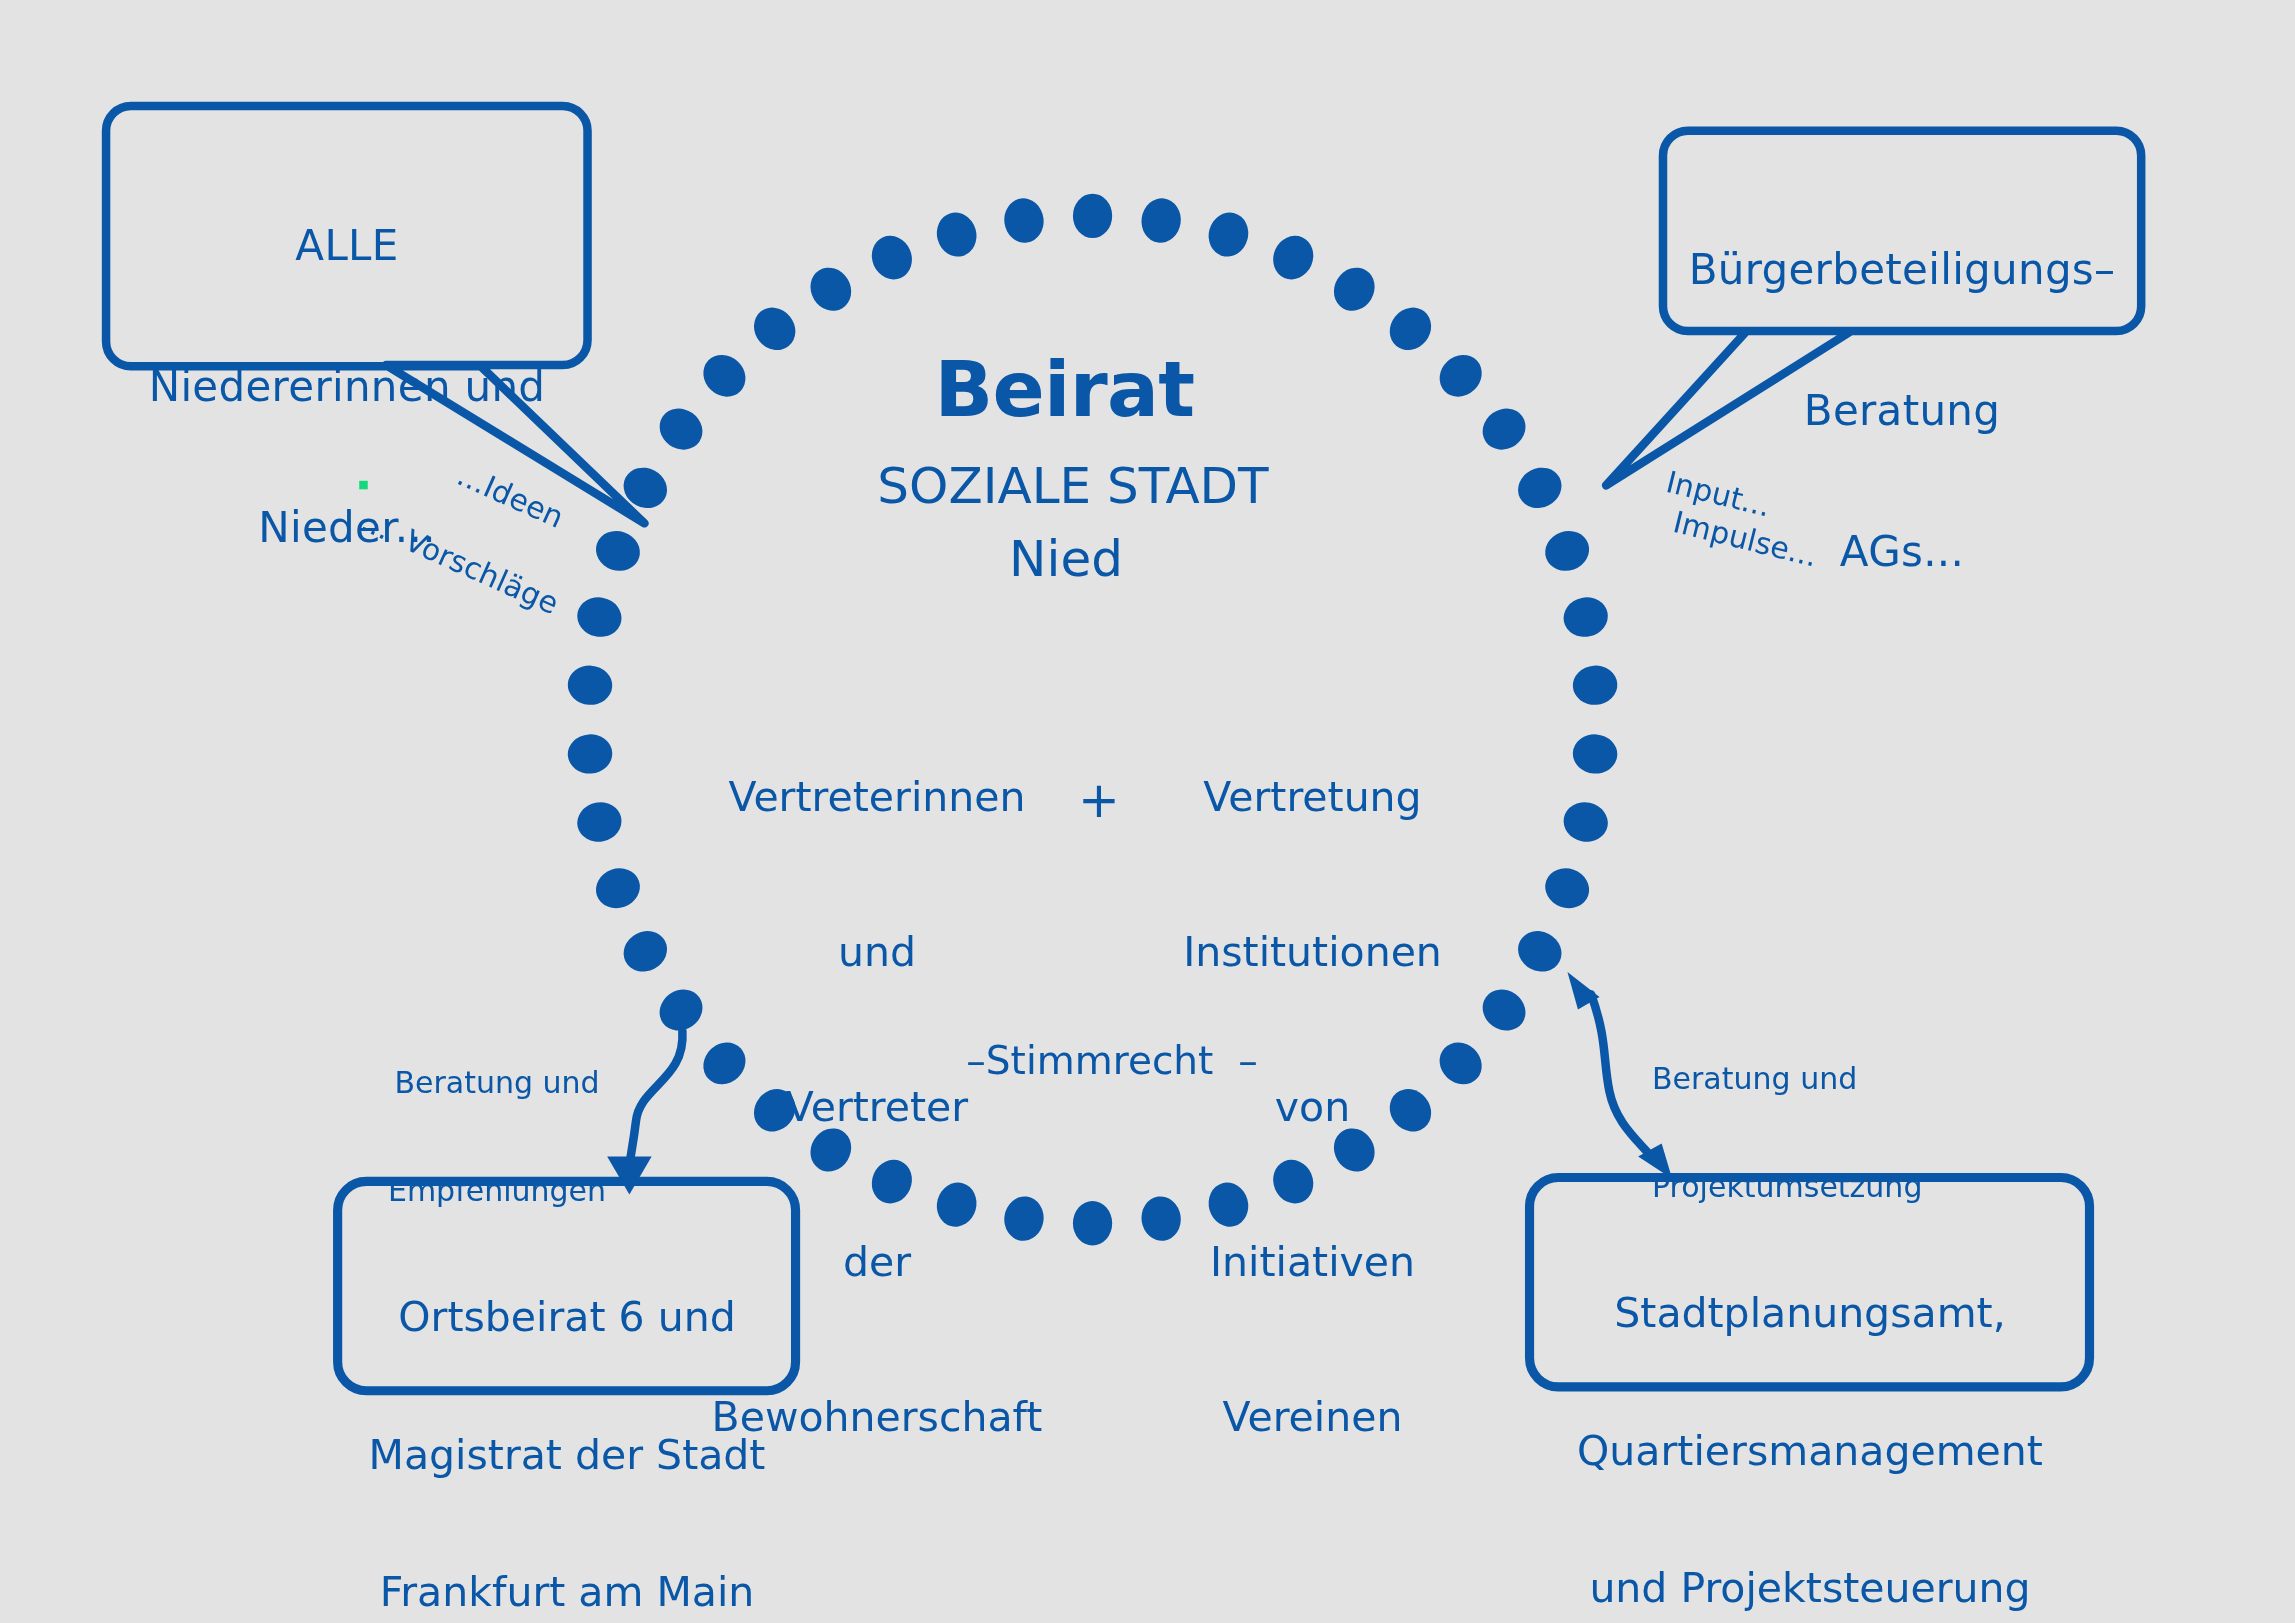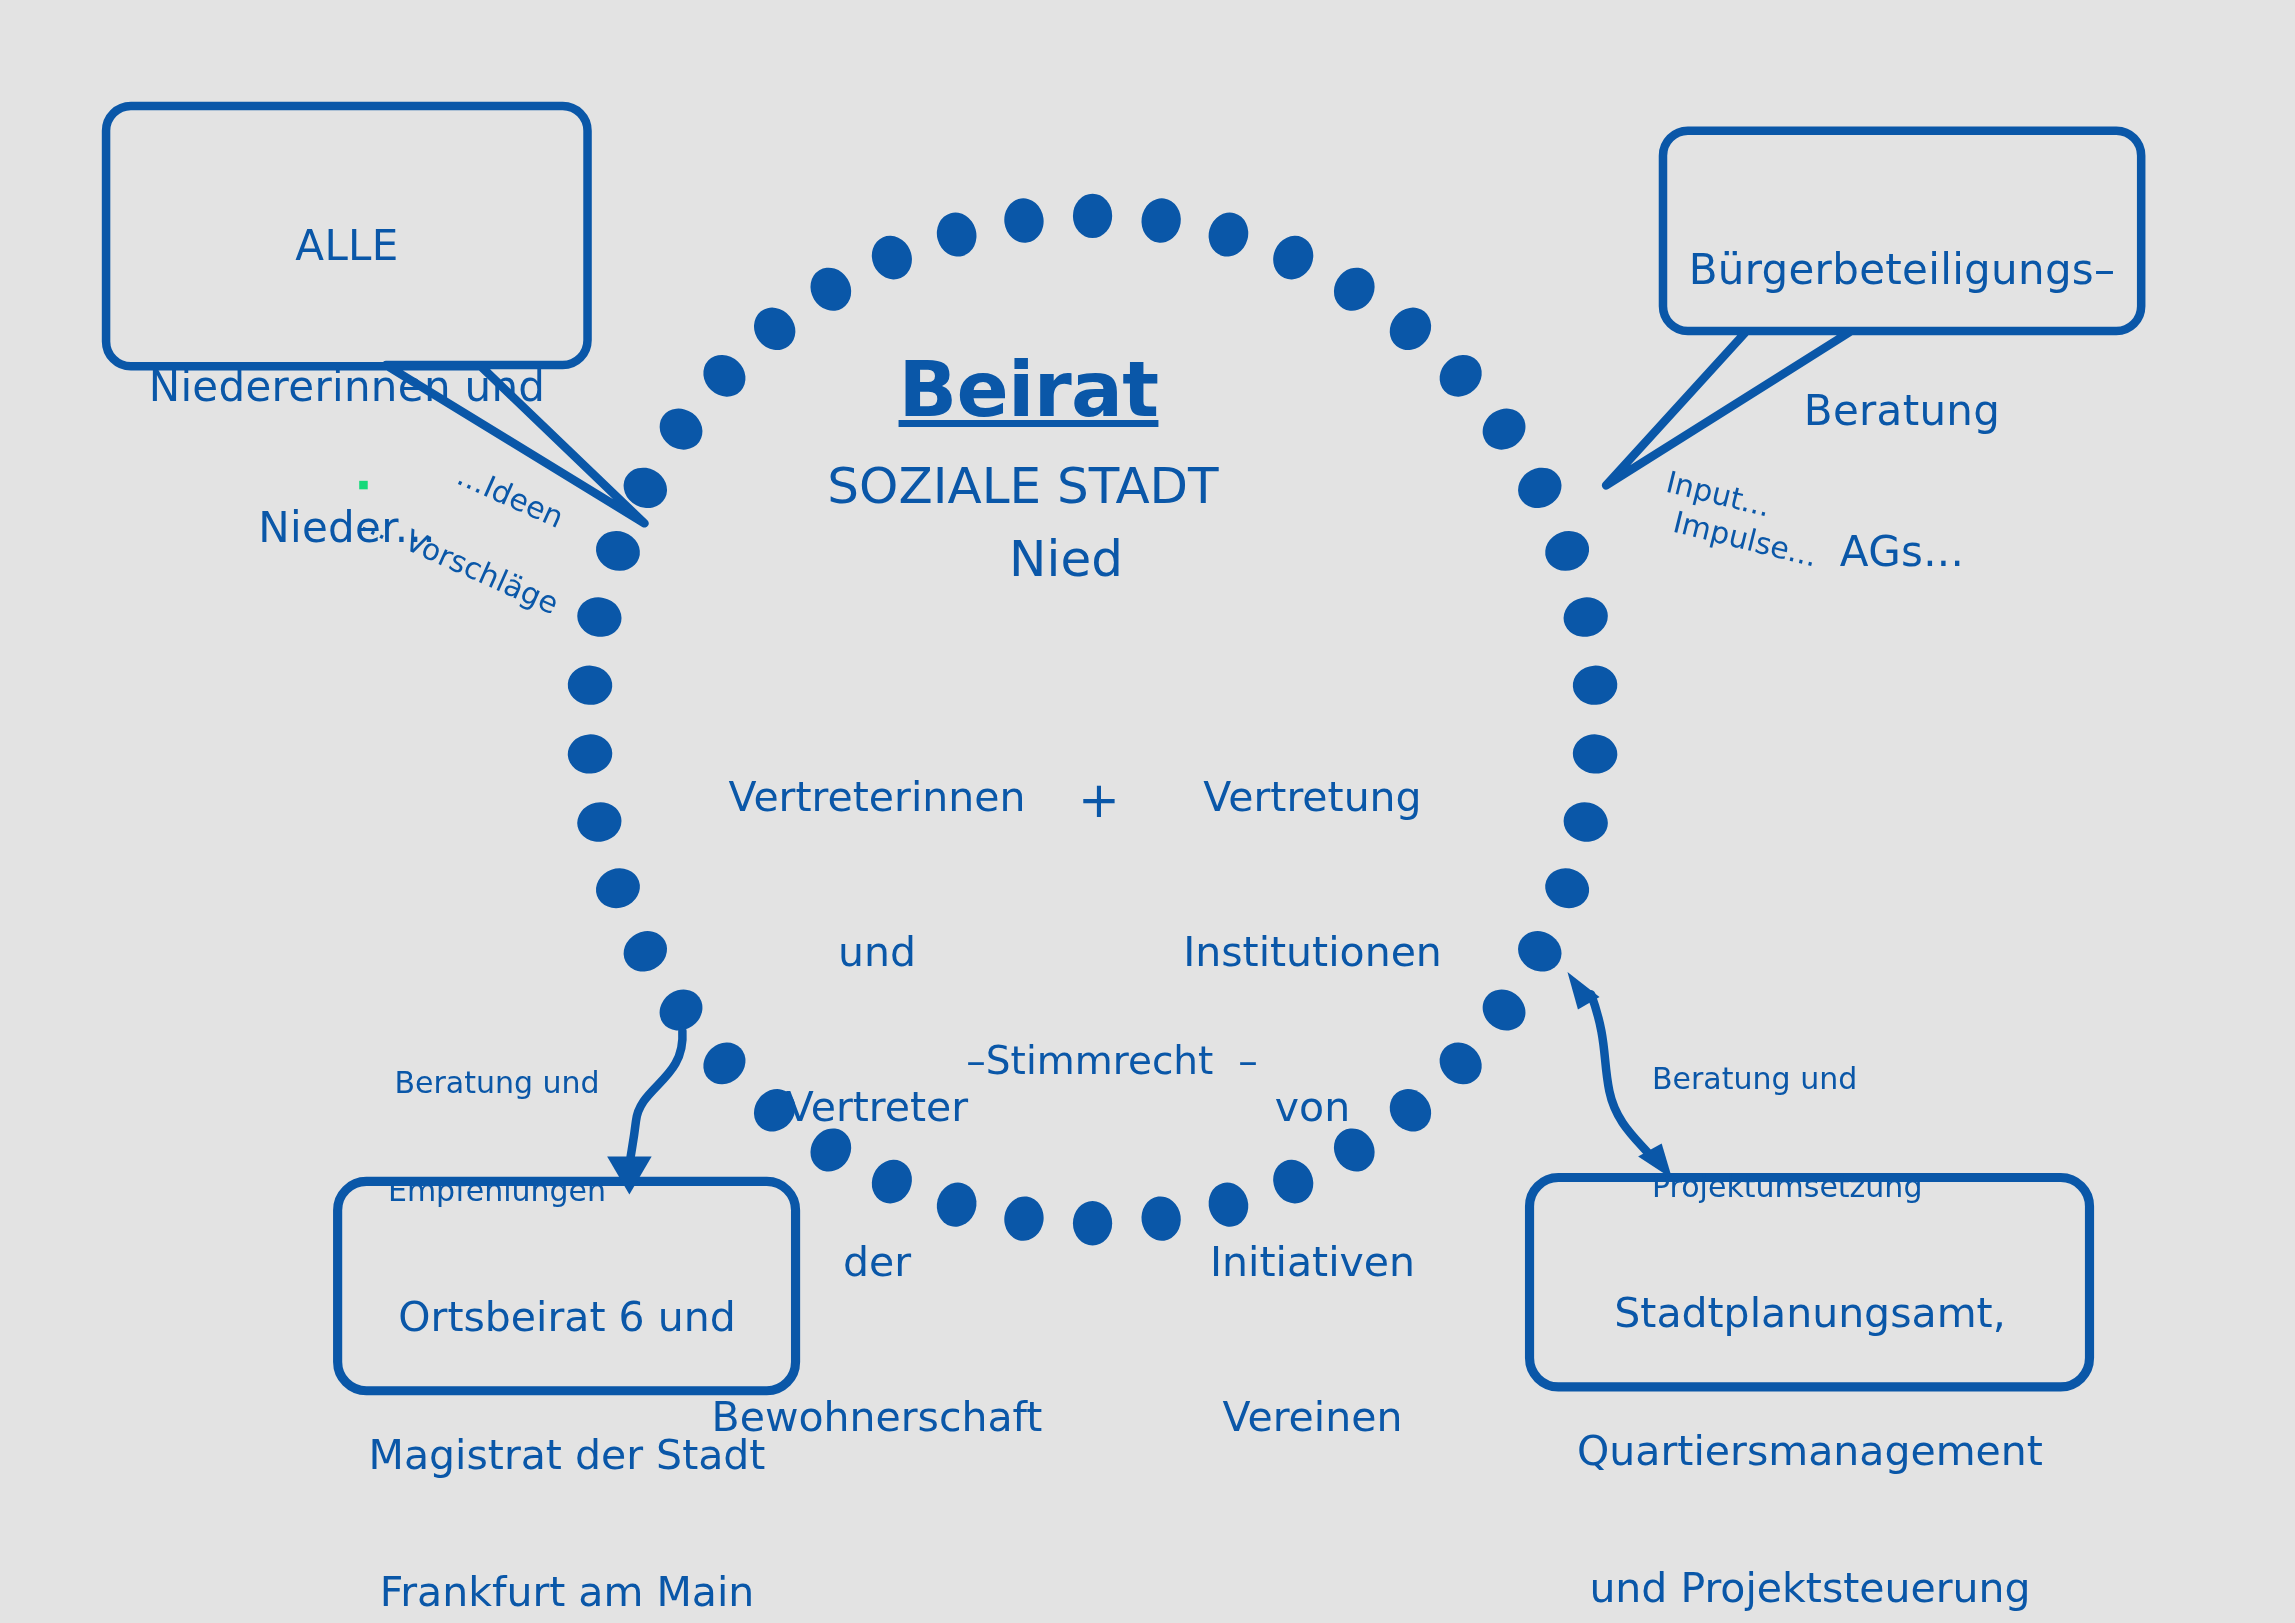--- a/index.html
+++ b/index.html
@@ -117,22 +117,22 @@
     <div>Niedererinnen und</div>
     <div>Nieder...</div>
   </div>
 
   <div class="txt bubble-text ctr" style="left:1663px;top:152px;width:478px;">
     <div>Bürgerbeteiligungs–</div>
     <div>Beratung</div>
     <div>AGs...</div>
   </div>
 
-  <div class="txt center-title ctr" style="left:767px;top:347px;width:523px;text-decoration:underline;">Beirat</div>
-  <div class="txt center-sub ctr" style="left:696px;top:458px;width:654px;">SOZIALE STADT</div>
+  <div class="txt center-title ctr" style="left:803px;top:347px;width:523px;">Beirat</div>
+  <div class="txt center-sub ctr" style="left:746px;top:458px;width:654px;">SOZIALE STADT</div>
   <div class="txt center-sub2 ctr" style="left:739px;top:531px;width:654px;">Nied</div>
 
   <div class="txt col-text ctr" style="left:707px;top:669px;width:340px;text-align:center;">
     <div>Vertreterinnen</div>
     <div>und</div>
     <div>Vertreter</div>
     <div>der</div>
     <div>Bewohnerschaft</div>
   </div>
 

